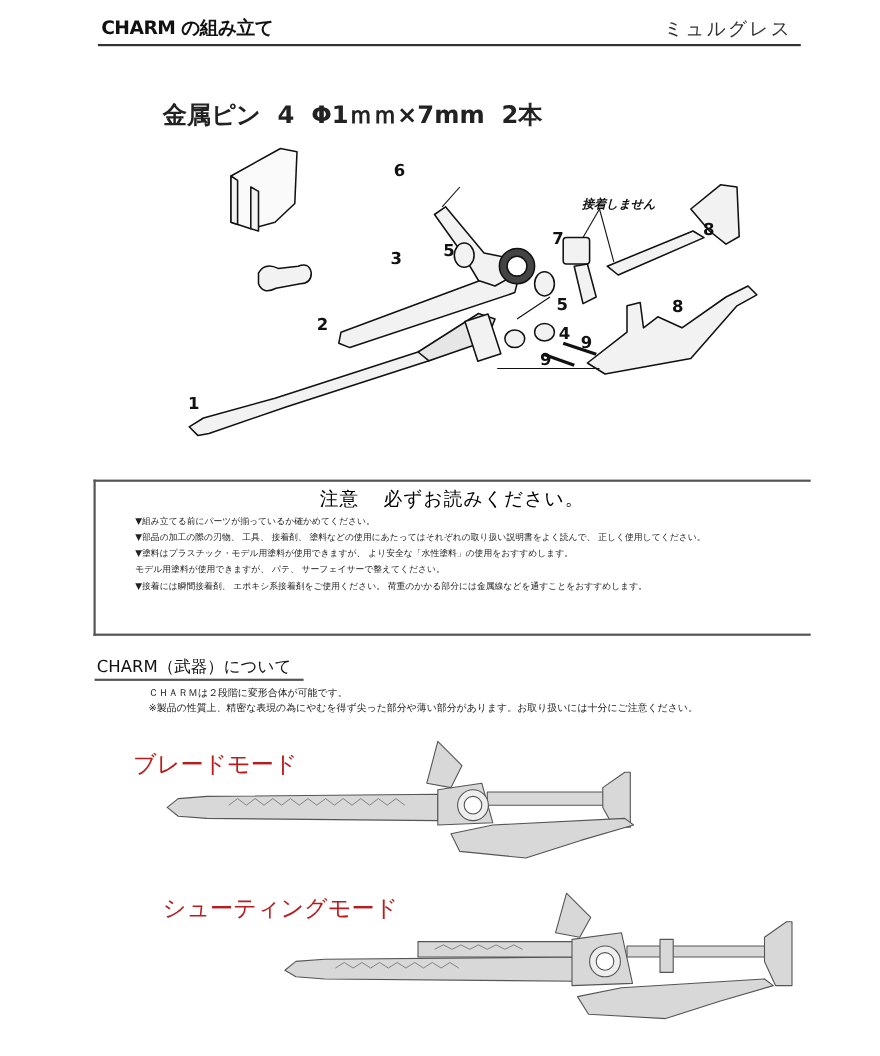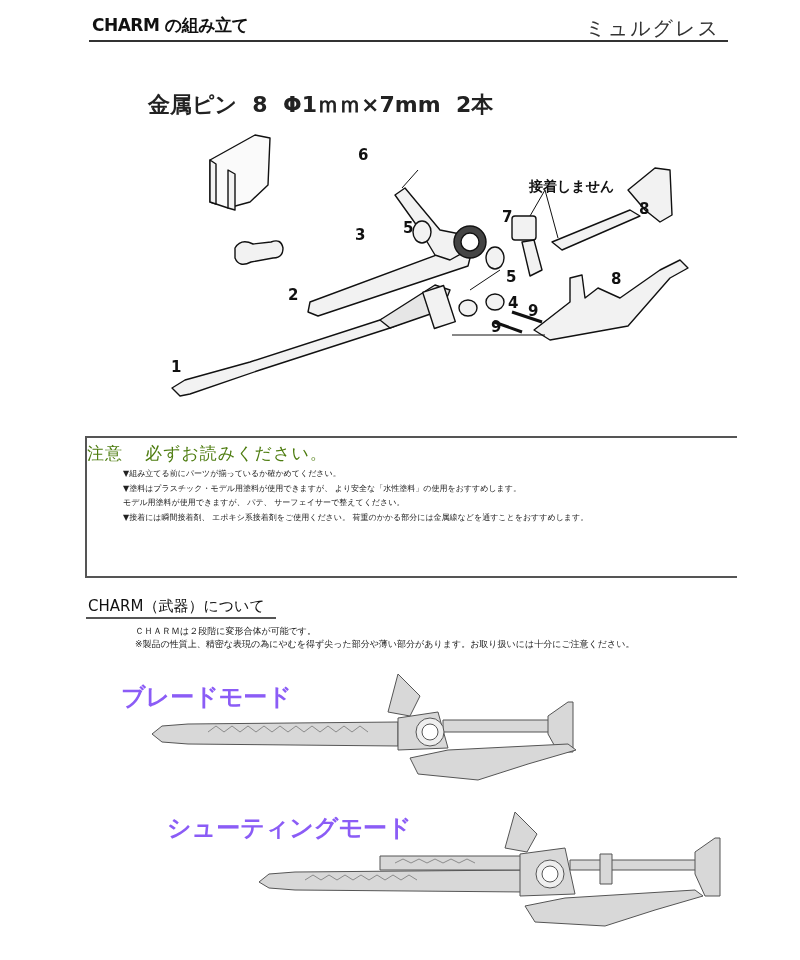--- a/index.html
+++ b/index.html
@@ -2,58 +2,58 @@
 <html><head>
 <meta charset="utf-8">
 <style>
   html, body { margin: 0; padding: 0; background: #ffffff; }
   body { width: 800px; height: 960px; position: relative; overflow: hidden;
          font-family: "DejaVu Sans", "Liberation Sans", sans-serif; color: #1a1a1a; }
   .abs { position: absolute; }
 
   
   .hdr-title { left: 92px; top: 14px; font-size: 17px; font-weight: bold; letter-spacing: -0.5px; color: #111; }
-  .hdr-right { right: 80px; top: 15px; font-size: 20px; color: #333; letter-spacing: 2px; }
+  .hdr-right { right: 80px; top: 15px; font-size: 17px; color: #333; letter-spacing: 2px; }
   .hdr-rule { left: 89px; top: 40px; width: 639px; height: 2px; background: #333; }
 
   
   .pin-note { left: 148px; top: 90px; font-size: 22px; font-weight: bold; color: #222; letter-spacing: 0px; white-space: pre; }
 
   
   .diagram { left: 150px; top: 130px; width: 560px; height: 280px; }
   .part-label { position: absolute; font-size: 15px; font-weight: bold; color: #111; }
-  .annot { position: absolute; font-size: 14px; font-weight: bold; color: #111; }
+  .annot { position: absolute; font-size: 11px; font-weight: bold; color: #111; font-style: italic; }
 
   
   .notice { left: 85px; top: 436px; width: 652px; height: 142px;
             border-top: 2px solid #555; border-bottom: 2px solid #555; border-left: 2px solid #555; box-sizing: border-box; }
-  .notice-title { position: absolute; left: 0; right: 2px; top: 4px; text-align: left; font-size: 17px; color: #4d7c0f; letter-spacing: 1px; }
+  .notice-title { position: absolute; left: 0; right: 2px; top: 4px; text-align: center; font-size: 17px; color: #000000; letter-spacing: 1px; }
   .notice-title .gap { display: inline-block; width: 22px; }
   .notice-lines { position: absolute; left: 10px; top: 29px; font-size: 8px; line-height: 14.7px; color: #222; white-space: nowrap; margin-left: 26px; }
 
   
   .sec-title { left: 88px; top: 597px; font-size: 15px; font-weight: normal; color: #111; }
   .sec-rule { left: 86px; top: 617px; width: 190px; height: 2px; background: #555; }
   .sec-body { left: 88px; top: 625px; font-size: 9px; line-height: 13px; color: #222; white-space: nowrap; margin-left: 47px; }
 
   
-  .mode-label { font-size: 24px; color: #8b5cf6; font-weight: bold; }
+  .mode-label { font-size: 21px; color: #b91c1c; }
   .blade-label { left: 121px; top: 681px; }
-  .shoot-label { left: 167px; top: 812px; }
+  .shoot-label { left: 148px; top: 812px; }
   .blade-fig { left: 148px; top: 672px; width: 450px; height: 110px; }
   .shoot-fig { left: 255px; top: 810px; width: 480px; height: 120px; }
 </style>
 </head>
 <body>
 
 <div class="abs hdr-title">CHARM の組み立て</div>
 <div class="abs hdr-right">ミュルグレス</div>
 <div class="abs hdr-rule"></div>
 
-<div class="abs pin-note">金属ピン  8  Φ1ｍｍ×7mm  2本</div>
+<div class="abs pin-note">金属ピン  4  Φ1ｍｍ×7mm  2本</div>
 
 <div class="abs diagram">
   <svg width="560" height="280" viewBox="0 0 560 280">
     <g fill="#f2f2f2" stroke="#111" stroke-width="1.4" stroke-linejoin="round">
 
       <polygon points="22,258 35,250 100,232 230,190 285,168 290,178 240,198 110,240 40,264 30,266"></polygon>
       <polygon points="230,190 285,155 300,160 292,180 240,198" fill="#e6e6e6"></polygon>
       <rect x="278" y="158" width="22" height="38" transform="rotate(-18 289 177)"></rect>
 
       <polygon points="160,172 300,120 320,128 318,136 168,186 158,182"></polygon>
@@ -106,20 +106,21 @@
   <span class="part-label" style="left:461px; top:140px;">8</span>
   <span class="annot" style="left:379px; top:48px;">接着しません</span>
 </div>
 
 <div class="abs notice">
   <div class="notice-title">
     <span>注意</span><span class="gap"></span><span>必ずお読みください。</span>
   </div>
   <div class="notice-lines">
     <div>▼組み立てる前にパーツが揃っているか確かめてください。</div>
+    <div>▼部品の加工の際の刃物、 工具、 接着剤、 塗料などの使用にあたってはそれぞれの取り扱い説明書をよく読んで、 正しく使用してください。</div>
     <div>▼塗料はプラスチック・モデル用塗料が使用できますが、 より安全な「水性塗料」の使用をおすすめします。</div>
     <div>モデル用塗料が使用できますが、 パテ、 サーフェイサーで整えてください。</div>
     <div>▼接着には瞬間接着剤、 エポキシ系接着剤をご使用ください。 荷重のかかる部分には金属線などを通すことをおすすめします。</div>
   </div>
 </div>
 
 <div class="abs sec-title">CHARM（武器）について</div>
 <div class="abs sec-rule"></div>
 <div class="abs sec-body">
   <div>ＣＨＡＲＭは２段階に変形合体が可能です。</div>

